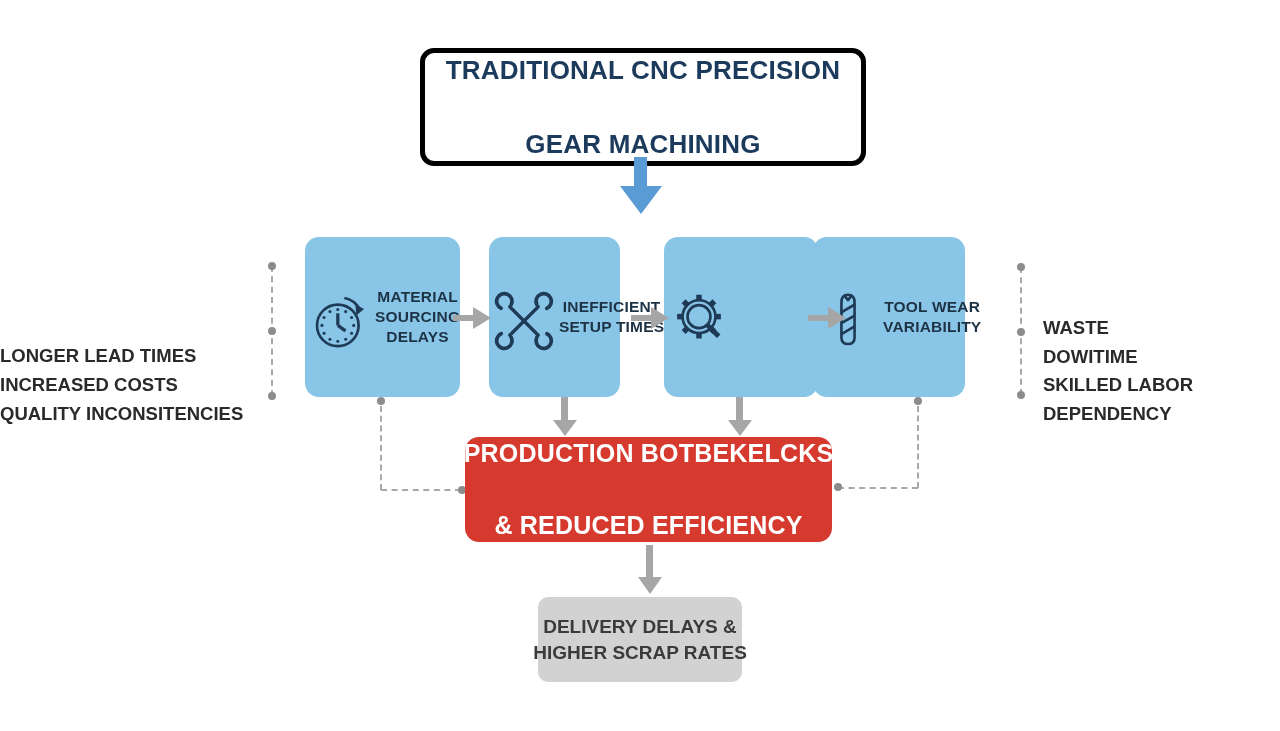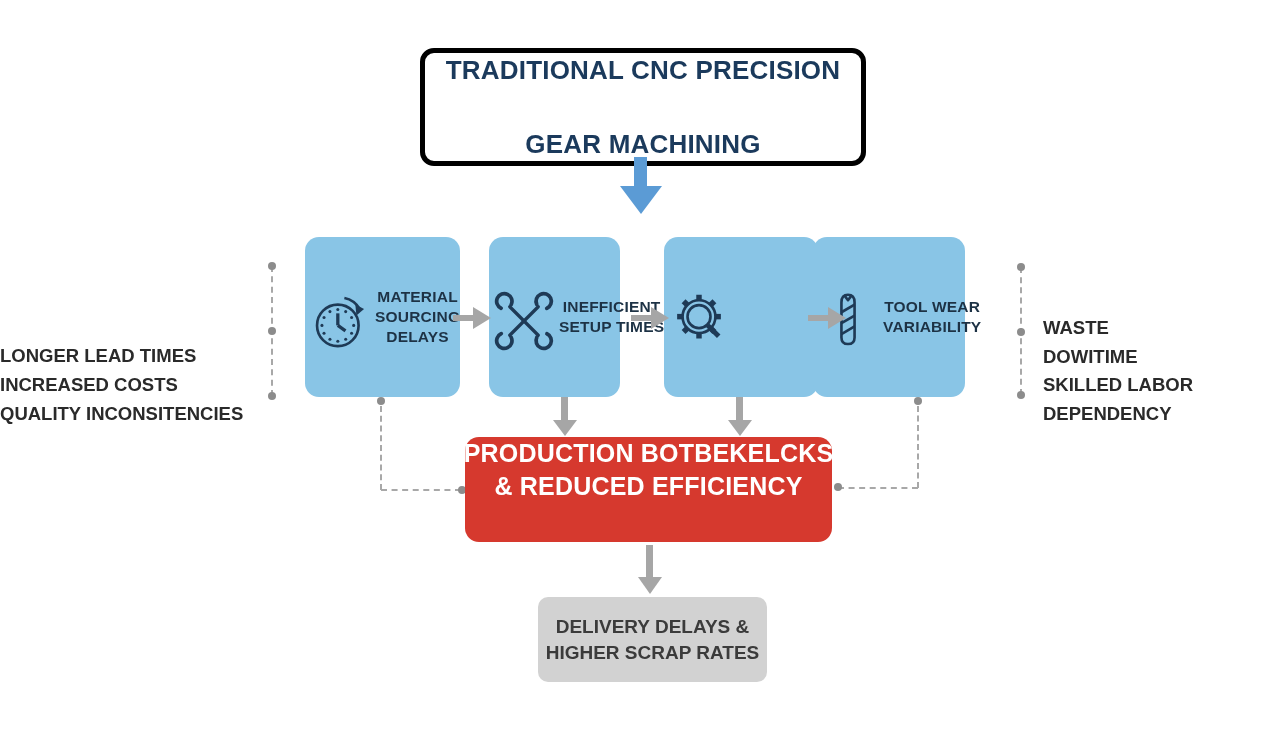--- a/index.html
+++ b/index.html
@@ -37,27 +37,27 @@
 
   
   .vdash{position:absolute;border-left:2px dashed #a8a8a8;width:0;}
   .hdash{position:absolute;border-top:2px dashed #a8a8a8;height:0;}
   .dot{position:absolute;width:8px;height:8px;border-radius:50%;background:#8c8c8c;}
 
   
   .red-box{
     position:absolute;left:465px;top:437px;width:367px;height:105px;
     background:#d6392e;border-radius:14px;display:flex;flex-direction:column;
-    align-items:center;justify-content:flex-start;color:#ffffff;font-size:25px;
+    align-items:center;justify-content:space-between;color:#ffffff;font-size:25px;
     line-height:1.32;letter-spacing:0.2px;text-align:center;
   }
 
   
   .gray-box{
-    position:absolute;left:538px;top:597px;width:229px;height:85px;
+    position:absolute;left:538px;top:597px;width:204px;height:85px;
     background:#d2d2d2;border-radius:10px;display:flex;flex-direction:column;
     align-items:center;justify-content:center;color:#3b3b3b;font-size:19px;
     line-height:1.35;text-align:center;
   }
 
   .abs{position:absolute;}
 </style>
 </head>
 <body>
 

